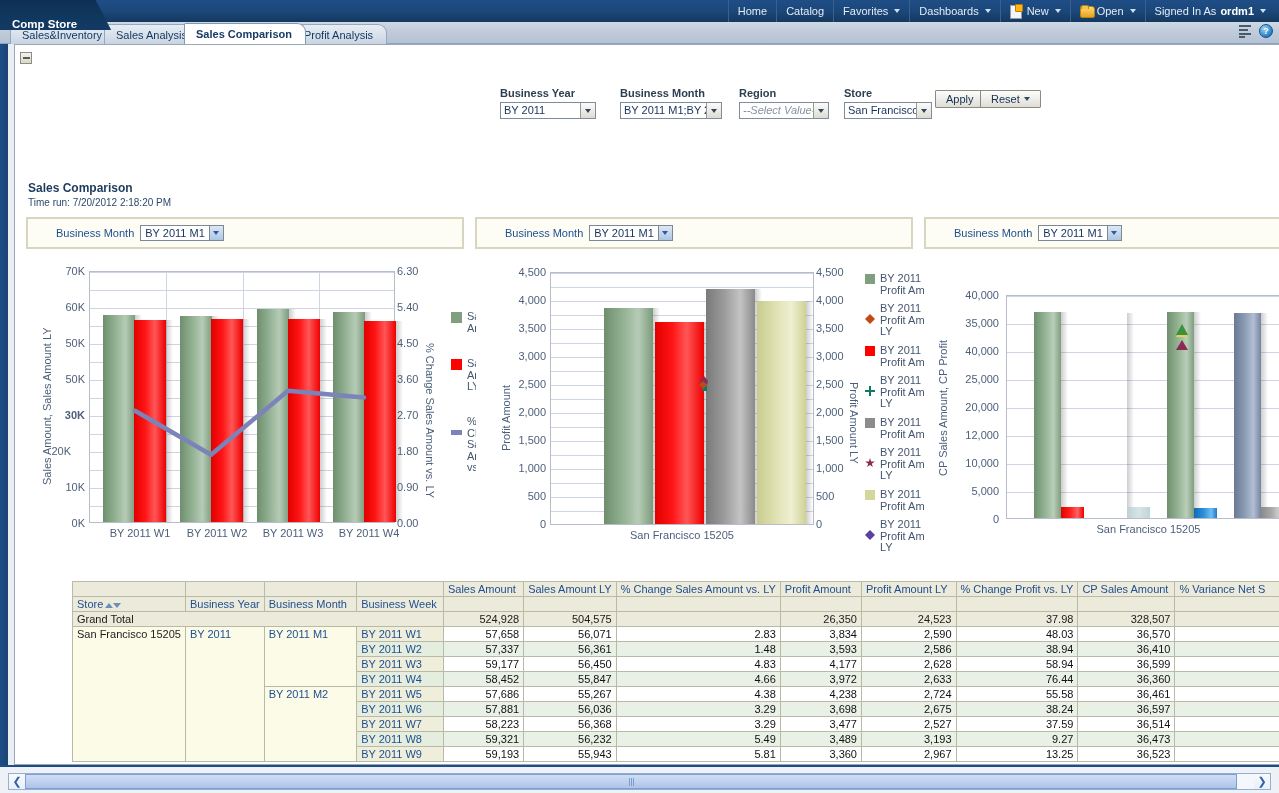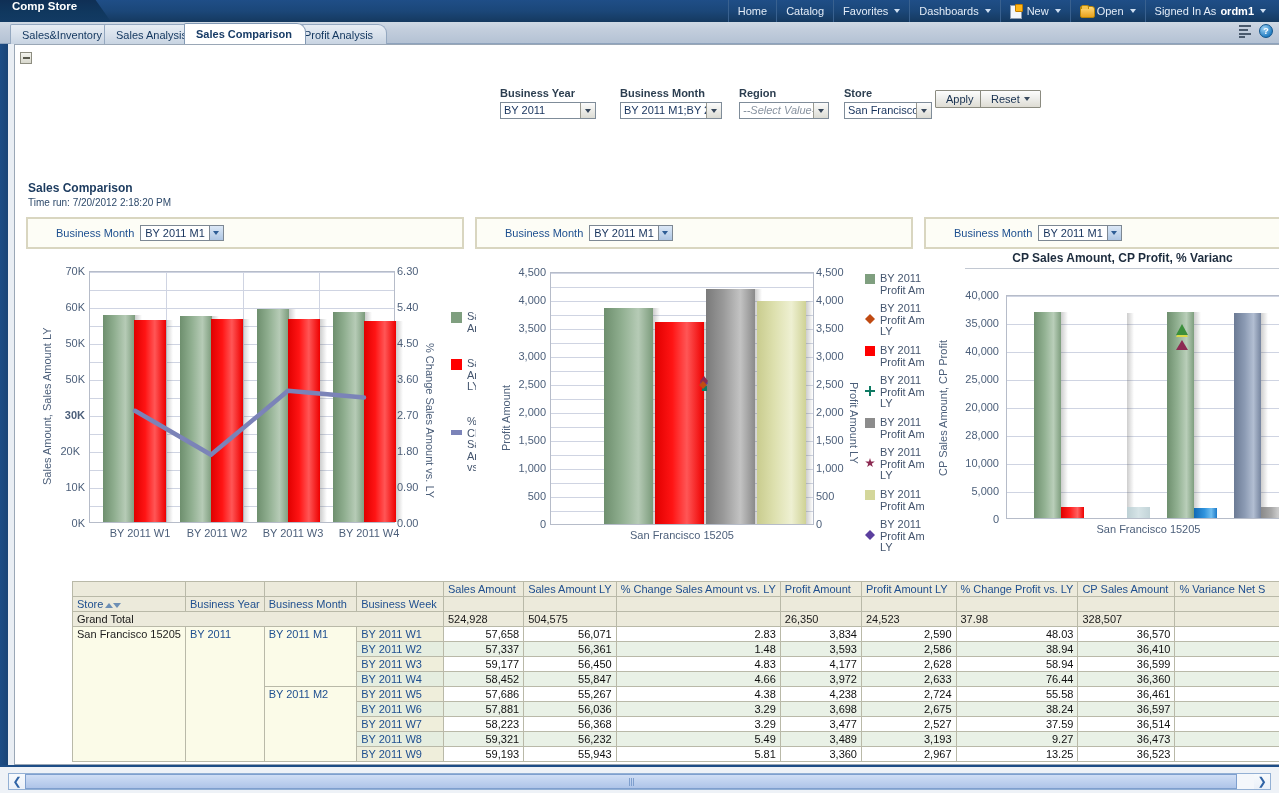--- a/index.html
+++ b/index.html
@@ -11,22 +11,22 @@
     font-size:11px;
     background:#ffffff;
   }
   
   #topbar {
     position:absolute; left:0; top:0; width:1279px; height:22px;
     background:linear-gradient(to bottom,#1f4e87 0%,#1b4779 50%,#15395f 100%);
     display:flex; align-items:stretch;
   }
   #brandtab {
-    position:absolute; left:0; top:0; height:22px; padding:0 34px 0 12px;
-    display:flex; align-items:flex-start;
+    position:absolute; left:0; top:0; height:30px; padding:0 34px 0 12px;
+    display:flex; align-items:flex-end;
     background:linear-gradient(to bottom,#0f2f55 0%,#10385f 60%,#123a63 100%);
     color:#ffffff; font-weight:bold; font-size:11.5px;
     border-right:none;
     clip-path: polygon(0 0, 86% 0, 100% 100%, 0% 100%);
     z-index:3;
   }
   #topnav {
     position:absolute; right:4px; top:0; height:22px;
     display:flex; align-items:center; color:#e3ecf7; font-size:11px;
   }
@@ -234,21 +234,21 @@
   #tblwrap { position:absolute; left:57px; top:536px; width:1210px; }
   table.rpt { border-collapse:collapse; font-size:11px; table-layout:fixed; }
   table.rpt td, table.rpt th {
     border:1px solid #b9b9a8; padding:1px 4px; height:15px;
     font-weight:normal; overflow:hidden; white-space:nowrap;
   }
   .hd { background:#eceadb; color:#1f4f8f; text-align:left; }
   .hd-num { background:#eceadb; color:#1f4f8f; text-align:left; }
   .hd-blank { background:#eceadb; }
   .gt { background:#eceadb; font-weight:bold; color:#1a1a1a; }
-  .gt-num { background:#eceadb; font-weight:bold; color:#1a1a1a; }
+  .gt-num { background:#eceadb; font-weight:bold; text-align:right; color:#1a1a1a; }
   .dimcell { background:#fbfbe8; color:#1d1d1d; vertical-align:top; }
   .dimlink { background:#fbfbe8; color:#1f4f8f; vertical-align:top; }
   .wk-a { background:#efeedb; color:#1f4f8f; }
   .wk-b { background:#e5eddf; color:#1f4f8f; }
   .num-a { background:#ffffff; text-align:right; color:#111; }
   .num-b { background:#e9f1e6; text-align:right; color:#111; }
 
   .sortico { display:inline-block; margin-left:2px; }
   .sortico b {
     display:inline-block; width:0; height:0; margin:0 0px;
@@ -428,21 +428,21 @@
   <div class="chartbox" style="left:6px; width:455px;">
 
     <div class="axis-label-v" style="left:20px; top:48px; height:210px;">Sales Amount, Sales Amount LY</div>
     <div class="axis-label-vr" style="left:403px; top:60px; height:215px;">% Change Sales Amount vs. LY</div>
 
     <div class="ytick" style="left:38px; top:18px; width:26px;">70K</div>
     <div class="ytick" style="left:38px; top:54px; width:26px;">60K</div>
     <div class="ytick" style="left:38px; top:90px; width:26px;">50K</div>
     <div class="ytick" style="left:38px; top:126px; width:26px;">50K</div>
     <div class="ytick" style="left:38px; top:162px; width:26px;font-weight:bold;">30K</div>
-    <div class="ytick" style="left:33px; top:198px; width:26px;">20K</div>
+    <div class="ytick" style="left:24px; top:198px; width:26px;">20K</div>
     <div class="ytick" style="left:38px; top:234px; width:26px;">10K</div>
     <div class="ytick" style="left:38px; top:270px; width:26px;">0K</div>
 
     <div class="ytickR" style="left:376px; top:18px;">6.30</div>
     <div class="ytickR" style="left:376px; top:54px;">5.40</div>
     <div class="ytickR" style="left:376px; top:90px;">4.50</div>
     <div class="ytickR" style="left:376px; top:126px;">3.60</div>
     <div class="ytickR" style="left:376px; top:162px;">2.70</div>
     <div class="ytickR" style="left:376px; top:198px;">1.80</div>
     <div class="ytickR" style="left:376px; top:234px;">0.90</div>
@@ -643,30 +643,29 @@
       <div class="lg-item" style="top:246px;">
         <span class="lg-sw" style="width:10px;height:10px;margin-top:11px;background:#5b3f9e;clip-path:polygon(50% 0,100% 50%,50% 100%,0 50%);"></span>
         <span class="lg-tx">BY 2011
 Profit Am
 LY</span>
       </div>
     </div>
   </div>
 
   <div class="chartbox" style="left:916px; width:349px; top:198px; overflow:hidden;">
-    <div class="ctitle" style="margin-left:34px; margin-top:8px;">CP Sales Amount, CP Profit, % Varianc</div>
 
     <div class="axis-label-v" style="left:6px; top:70px; height:190px;">CP Sales Amount, CP Profit</div>
 
     <div class="ytick" style="left:22px; top:52px; width:46px;">40,000</div>
     <div class="ytick" style="left:22px; top:80px; width:46px;">35,000</div>
     <div class="ytick" style="left:22px; top:108px; width:46px;">40,000</div>
     <div class="ytick" style="left:22px; top:136px; width:46px;">25,000</div>
     <div class="ytick" style="left:22px; top:164px; width:46px;">20,000</div>
-    <div class="ytick" style="left:22px; top:192px; width:46px;">28,000</div>
+    <div class="ytick" style="left:22px; top:192px; width:46px;">12,000</div>
     <div class="ytick" style="left:22px; top:220px; width:46px;">10,000</div>
     <div class="ytick" style="left:22px; top:248px; width:46px;">5,000</div>
     <div class="ytick" style="left:22px; top:276px; width:46px;">0</div>
 
     <div class="plot" style="left:75px; top:52px; width:285px; height:224px;">
       <div class="gl" style="top:0px;"></div>
         <div class="gl" style="top:28px;"></div>
       <div class="gl" style="top:56px;"></div>
         <div class="gl" style="top:84px;"></div>
       <div class="gl" style="top:112px;"></div>

